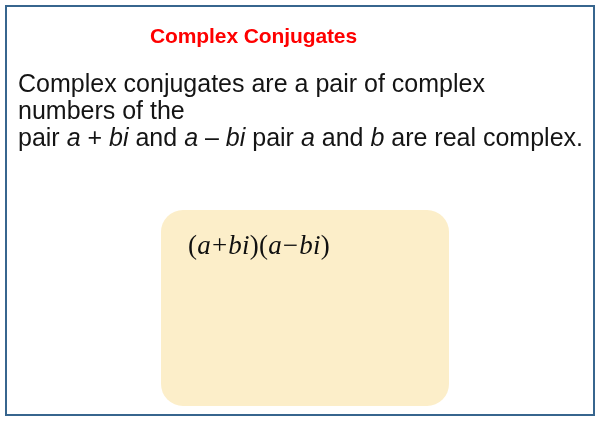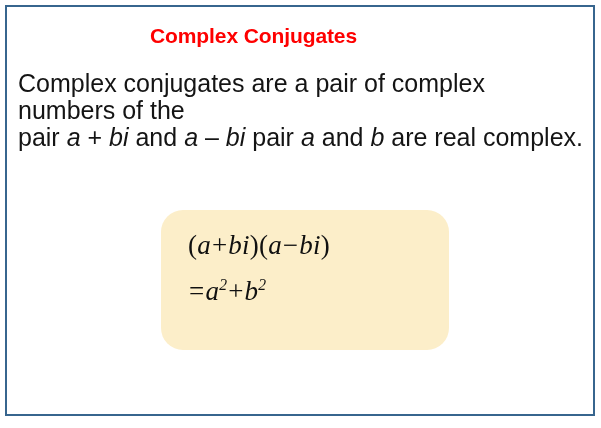--- a/index.html
+++ b/index.html
@@ -61,21 +61,21 @@
   .para-1 { top: 70px; }
   .para-2 { top: 150px; }
   .para em, .var {
     font-style: italic;
   }
   .formula-box {
     position: absolute;
     left: 161px;
     top: 210px;
     width: 288px;
-    height: 140px;
+    height: 196px;
     background: #fceec9;
     border-radius: 22px;
     box-sizing: border-box;
   }
   .formula-lines {
     position: absolute;
     left: 27px;
     top: 12px;
     right: 10px;
   }
@@ -125,19 +125,18 @@
       <br>
     </div>
 
     <div class="formula-box">
       <div class="formula-lines">
 
         <div class="fline"><span class="paren">(</span><span>a</span><span class="op">+</span><span>bi</span><span class="paren">)</span><span class="paren">(</span><span>a</span><span class="op">−</span><span>bi</span><span class="paren">)</span></div>
 
 
 
-        <div class="fline"><span class="op">=</span><span>a</span><sup>2</sup><span class="op">+</span><span>b</span><sup>2</sup></div>
 
       </div>
     </div>
 
   </div>
 </div>
 
 </body></html>

